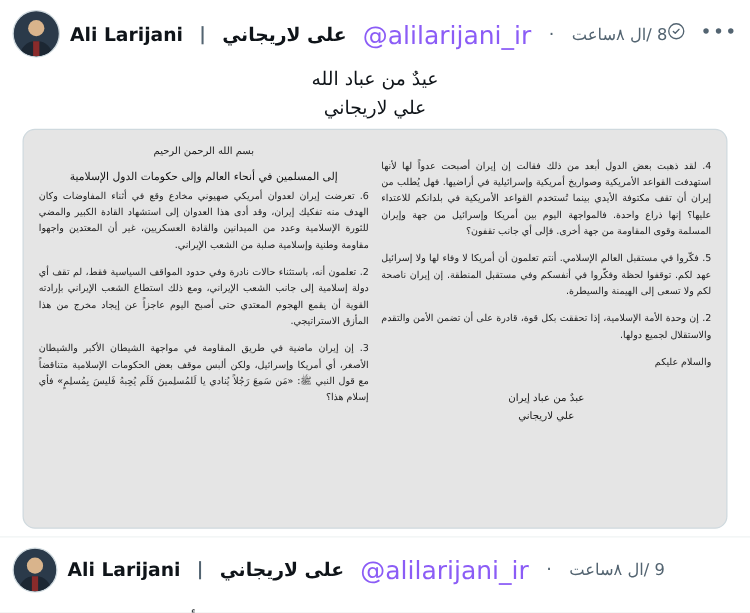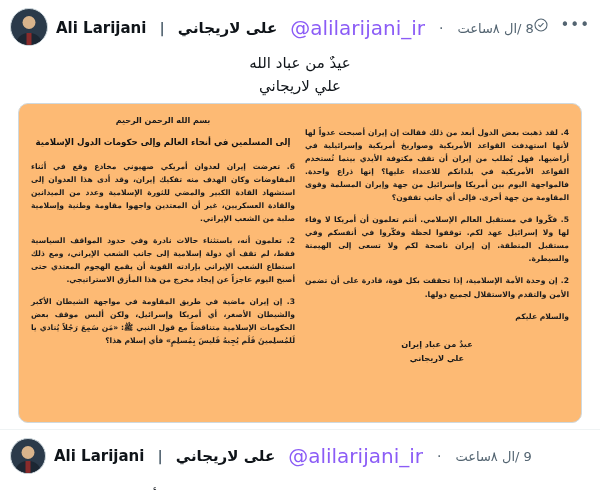--- a/index.html
+++ b/index.html
@@ -144,25 +144,24 @@
     margin: 4px 10px 6px 10px;
     font-family: "DejaVu Sans", "Liberation Sans", sans-serif;
   }
   .intro div { white-space: nowrap; }
 
   
   .card {
     margin: 2px 8px 6px 8px;
     border: 1px solid #cfd9de;
     border-radius: 10px;
-    background: #fdba74;
+    background: #e5e5e5;
     overflow: hidden;
     position: relative;
     height: 318px;
-    font-weight: bold;
   }
   .card-inner {
     display: flex;
     flex-direction: row-reverse;
     gap: 10px;
     padding: 8px 12px 8px 12px;
     direction: rtl;
     height: 100%;
     box-sizing: border-box;
   }
@@ -179,21 +178,21 @@
   .col.left { padding-top: 14px; }
   .basmala {
     text-align: center;
     font-size: 8px;
     margin-bottom: 8px;
     color: #1b1b1b;
   }
   .lead {
     text-align: center;
     font-size: 8.6px;
-    margin-bottom: 10px;
+    margin-bottom: 0;
     line-height: 1.6;
     color: #111;
   }
   .para {
     margin-bottom: 9px;
     text-align: justify;
     text-align-last: right;
   }
   .sig {
     margin-top: 14px;

